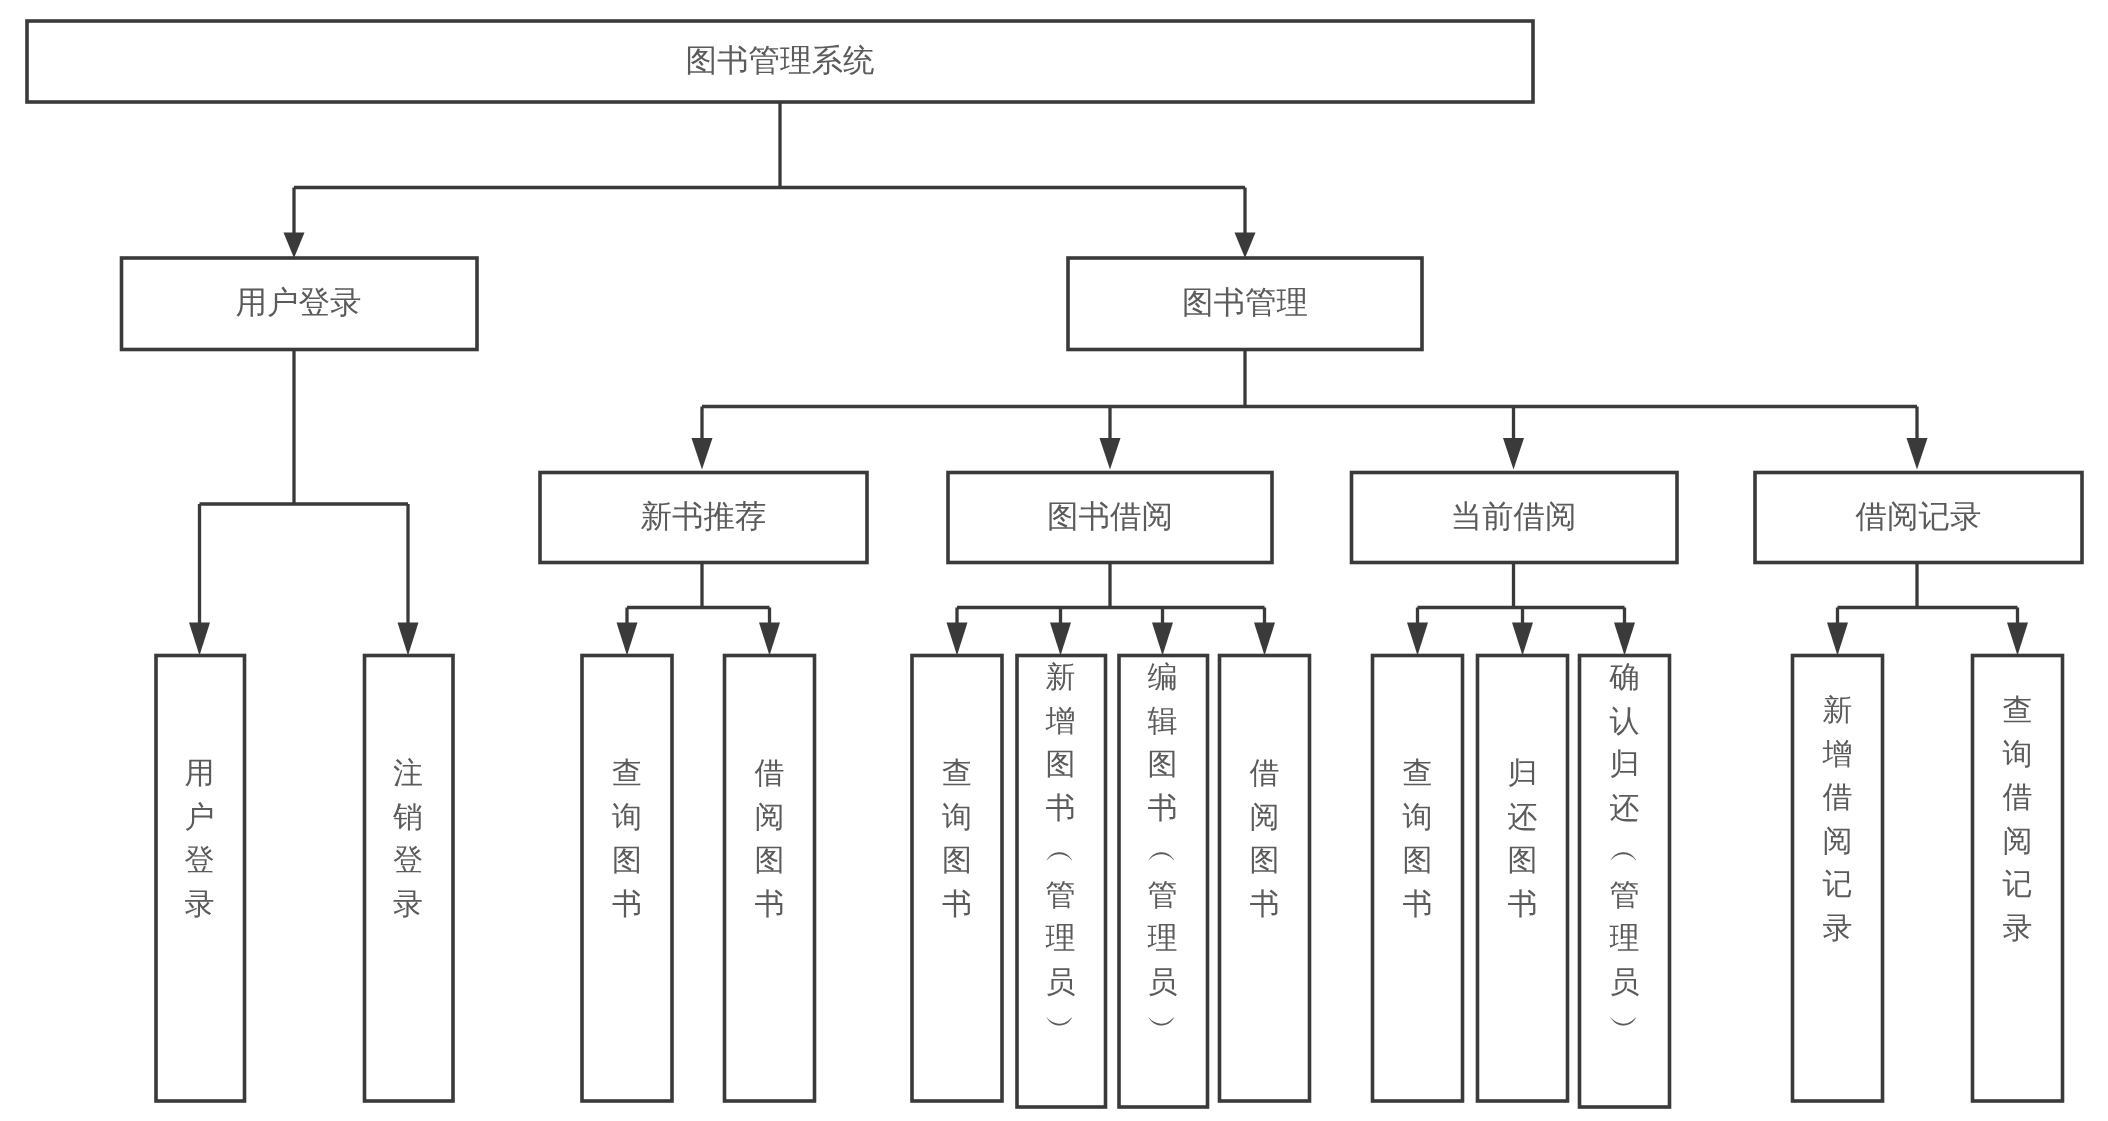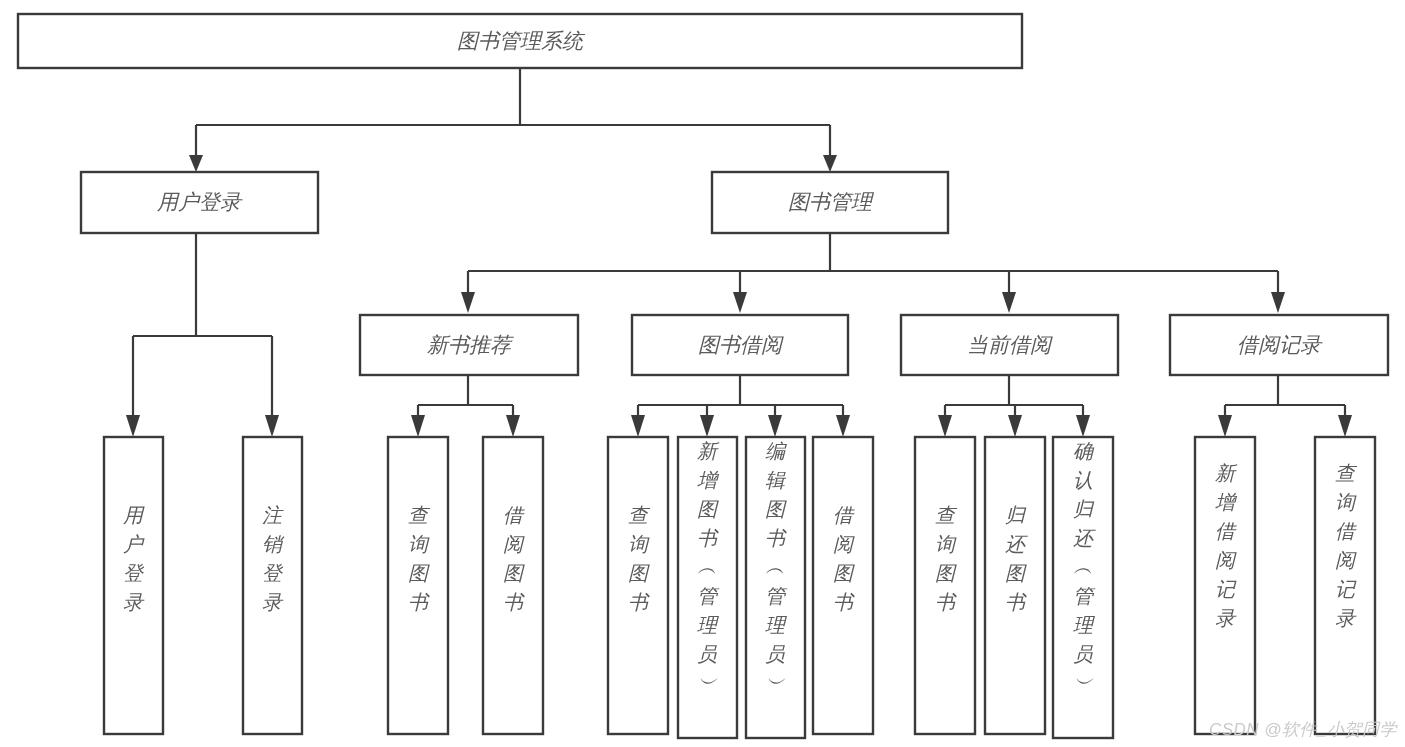--- a/index.html
+++ b/index.html
@@ -11,21 +11,20 @@
     width: 1405px;
     height: 747px;
     overflow: hidden;
     font-family: "Liberation Sans", "DejaVu Sans", sans-serif;
   }
   #diagram-root {
     position: relative;
     width: 1405px;
     height: 747px;
     background: #ffffff;
-    font-style: italic;
   }
   svg#tree-svg {
     position: absolute;
     top: 0;
     left: 0;
     width: 1405px;
     height: 747px;
     display: block;
   }
   .node-box {
@@ -240,14 +239,13 @@
       <text class="node-label-vertical" x="1225" y="480"><tspan x="1225" dy="0">新</tspan><tspan x="1225" dy="29">增</tspan><tspan x="1225" dy="29">借</tspan><tspan x="1225" dy="29">阅</tspan><tspan x="1225" dy="29">记</tspan><tspan x="1225" dy="29">录</tspan></text>
     </g>
 
     <g>
       <rect class="node-box" x="1315" y="437" width="60" height="297"></rect>
       <text class="node-label-vertical" x="1345" y="480"><tspan x="1345" dy="0">查</tspan><tspan x="1345" dy="29">询</tspan><tspan x="1345" dy="29">借</tspan><tspan x="1345" dy="29">阅</tspan><tspan x="1345" dy="29">记</tspan><tspan x="1345" dy="29">录</tspan></text>
     </g>
 
   </svg>
 
-  <div class="watermark">CSDN @软件_小贺同学</div>
 </div>
 
 </body></html>

